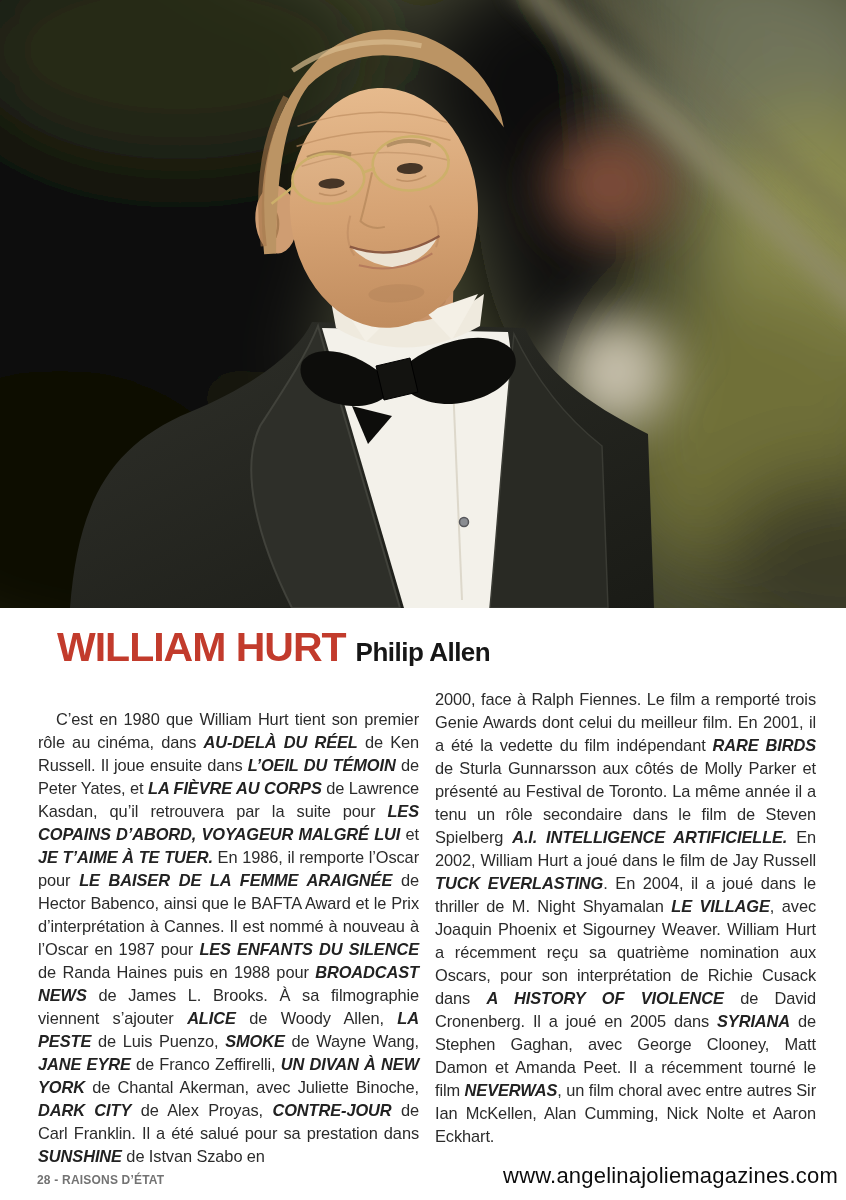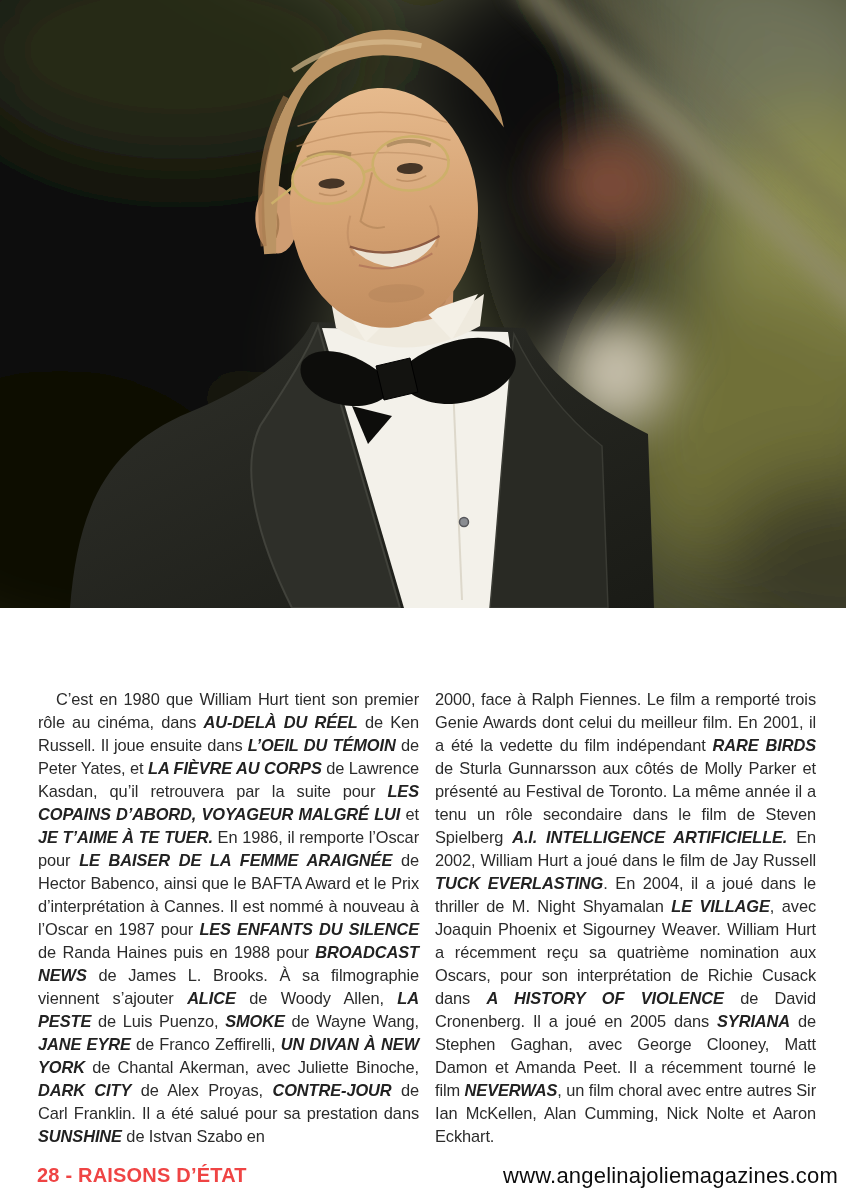--- a/index.html
+++ b/index.html
@@ -20,26 +20,26 @@
   .subtitle{font-size:26px;font-weight:bold;color:#161616;margin-left:10px;letter-spacing:-0.5px;}
   
   .columns{
     position:absolute;top:688px;left:38px;width:778px;
     display:flex;gap:16px;
   }
   .col{
     flex:1 1 0;font-size:16.4px;line-height:23px;text-align:justify;
     color:#2b2b2b;letter-spacing:-0.1px;
   }
-  .col.first{text-indent:18px;}
+  .col.first{text-indent:18px;margin-top:20px;}
   .film{font-weight:bold;font-style:italic;color:#222;}
   
   .footer-left{
-    position:absolute;left:37px;bottom:13px;font-size:20px;font-weight:bold;
-    color:#ef4444;letter-spacing:0.2px;
+    position:absolute;left:37px;bottom:13px;font-size:12px;font-weight:bold;
+    color:#737373;letter-spacing:0.2px;
   }
   .watermark{
     position:absolute;right:8px;bottom:11px;font-size:22px;color:#0c0c0c;
     letter-spacing:0.2px;
   }
 </style>
 </head>
 <body>
 
 <div class="page">
@@ -157,20 +157,23 @@
           <path d="M400 370 C436 336 494 328 512 350 C526 370 500 400 452 404 C426 405 406 394 400 382 Z"></path>
           <path d="M352 406 L368 444 L392 416 Z"></path>
           <path d="M376 366 L410 358 L418 392 L384 400 Z" fill="#131310" stroke="#000000" stroke-width="1"></path>
         </g>
 
         <circle cx="464" cy="522" r="4.5" fill="#8a8d92" stroke="#55565a" stroke-width="1.5"></circle>
       </g>
     </svg>
   </div>
 
+  <div class="title-row">
+    <h1 style="color: rgb(194, 59, 44);">WILLIAM HURT</h1><span class="subtitle">Philip Allen</span>
+  </div>
 
   <div class="columns">
     <div class="col first"><span>C’est en 1980 que William Hurt tient son premier rôle au cinéma, dans </span><span class="film">AU-DELÀ DU RÉEL</span><span> de Ken Russell. Il joue ensuite dans </span><span class="film">L’OEIL DU TÉMOIN</span><span> de Peter Yates, et </span><span class="film">LA FIÈVRE AU CORPS</span><span> de Lawrence Kasdan, qu’il retrouvera par la suite pour </span><span class="film">LES COPAINS D’ABORD, VOYAGEUR MALGRÉ LUI</span><span> et </span><span class="film">JE T’AIME À TE TUER.</span><span> En 1986, il remporte l’Oscar pour </span><span class="film">LE BAISER DE LA FEMME ARAIGNÉE</span><span> de Hector Babenco, ainsi que le BAFTA Award et le Prix d’interprétation à Cannes. Il est nommé à nouveau à l’Oscar en 1987 pour </span><span class="film">LES ENFANTS DU SILENCE</span><span> de Randa Haines puis en 1988 pour </span><span class="film">BROADCAST NEWS</span><span> de James L. Brooks. À sa filmographie viennent s’ajouter </span><span class="film">ALICE</span><span> de Woody Allen, </span><span class="film">LA PESTE</span><span> de Luis Puenzo, </span><span class="film">SMOKE</span><span> de Wayne Wang, </span><span class="film">JANE EYRE</span><span> de Franco Zeffirelli, </span><span class="film">UN DIVAN À NEW YORK</span><span> de Chantal Akerman, avec Juliette Binoche, </span><span class="film">DARK CITY</span><span> de Alex Proyas, </span><span class="film">CONTRE-JOUR</span><span> de Carl Franklin. Il a été salué pour sa prestation dans </span><span class="film">SUNSHINE</span><span> de Istvan Szabo en</span></div>
     <div class="col"><span>2000, face à Ralph Fiennes. Le film a remporté trois Genie Awards dont celui du meilleur film. En 2001, il a été la vedette du film indépendant </span><span class="film">RARE BIRDS</span><span> de Sturla Gunnarsson aux côtés de Molly Parker et présenté au Festival de Toronto. La même année il a tenu un rôle secondaire dans le film de Steven Spielberg </span><span class="film">A.I. INTELLIGENCE ARTIFICIELLE.</span><span> En 2002, William Hurt a joué dans le film de Jay Russell </span><span class="film">TUCK EVERLASTING</span><span>. En 2004, il a joué dans le thriller de M. Night Shyamalan </span><span class="film">LE VILLAGE</span><span>, avec Joaquin Phoenix et Sigourney Weaver. William Hurt a récemment reçu sa quatrième nomination aux Oscars, pour son interprétation de Richie Cusack dans </span><span class="film">A HISTORY OF VIOLENCE</span><span> de David Cronenberg. Il a joué en 2005 dans </span><span class="film">SYRIANA</span><span> de Stephen Gaghan, avec George Clooney, Matt Damon et Amanda Peet. Il a récemment tourné le film </span><span class="film">NEVERWAS</span><span>, un film choral avec entre autres Sir Ian McKellen, Alan Cumming, Nick Nolte et Aaron Eckhart.</span></div>
   </div>
 
   <div class="footer-left">28 - RAISONS D’ÉTAT</div>
   <div class="watermark">www.angelinajoliemagazines.com</div>
 
 </div>

